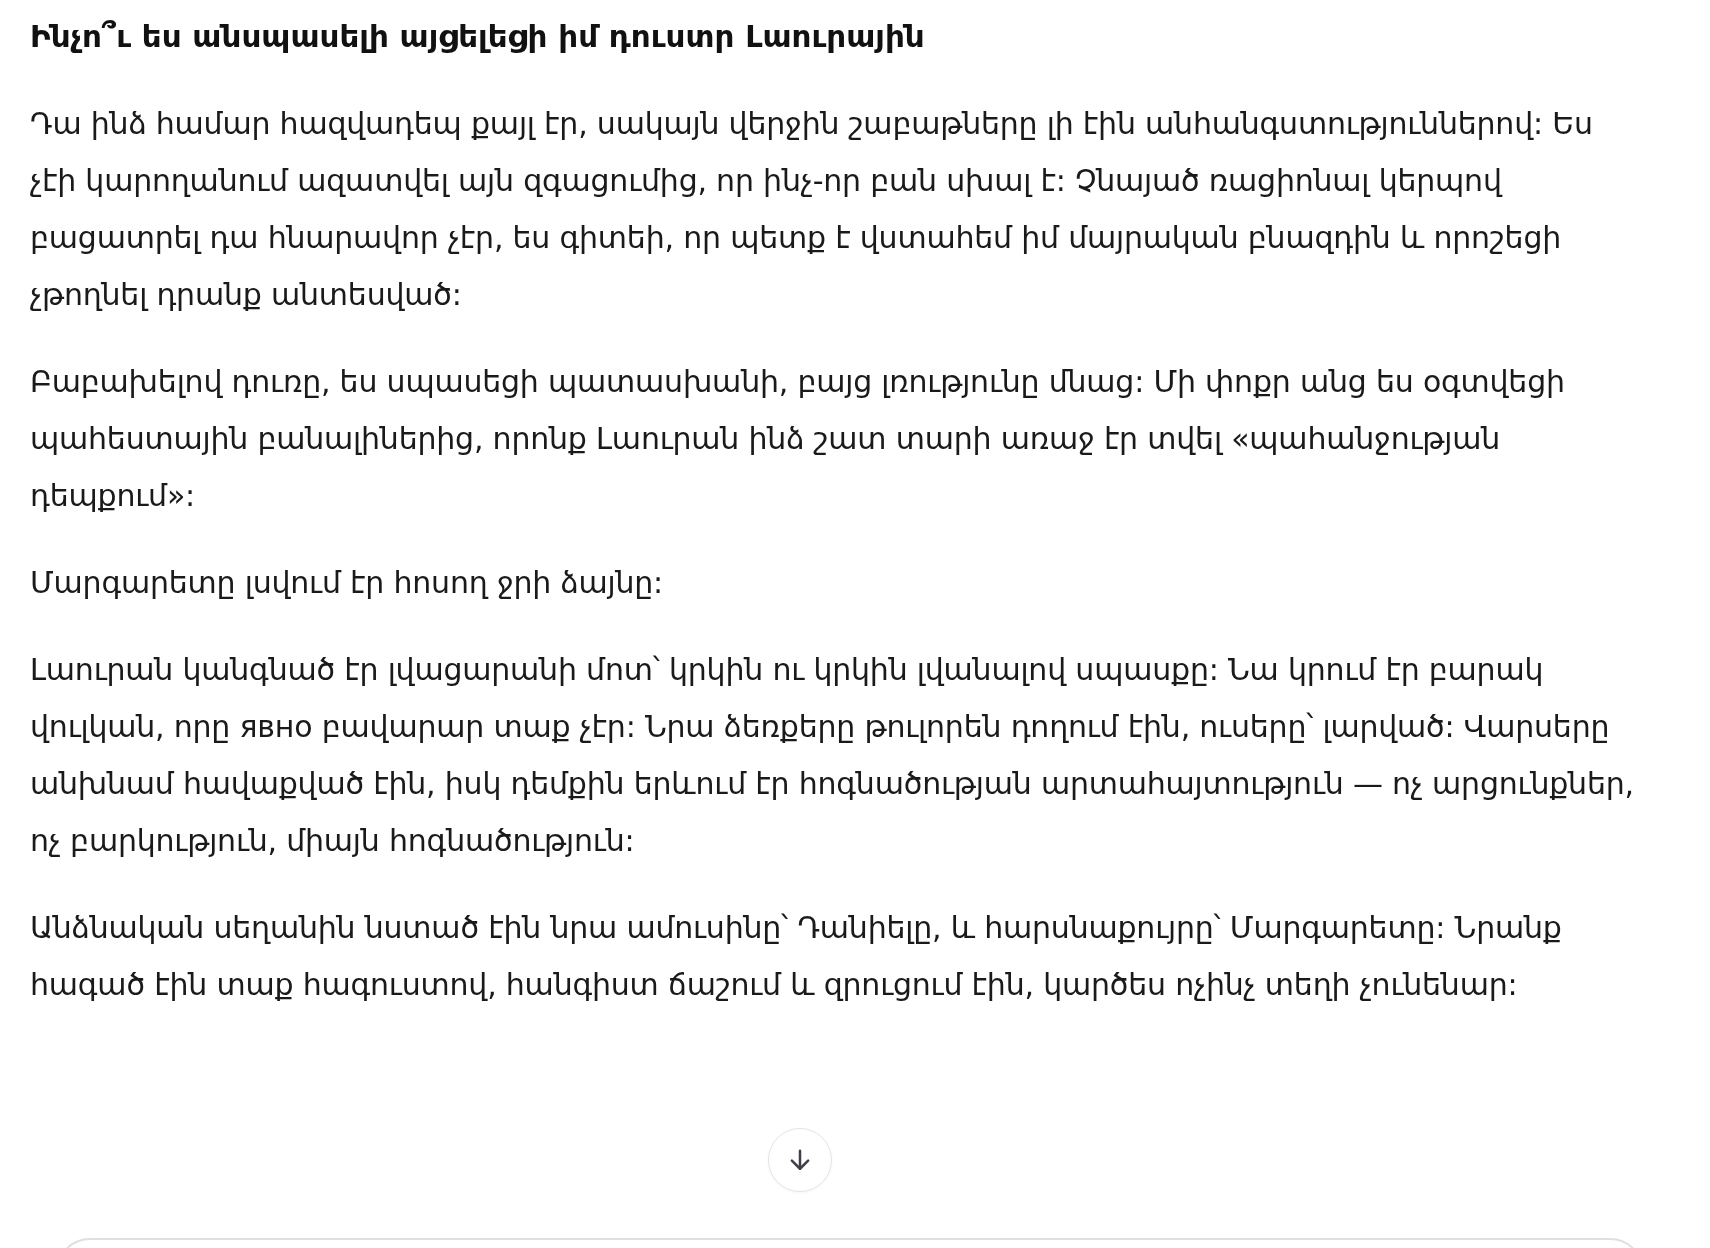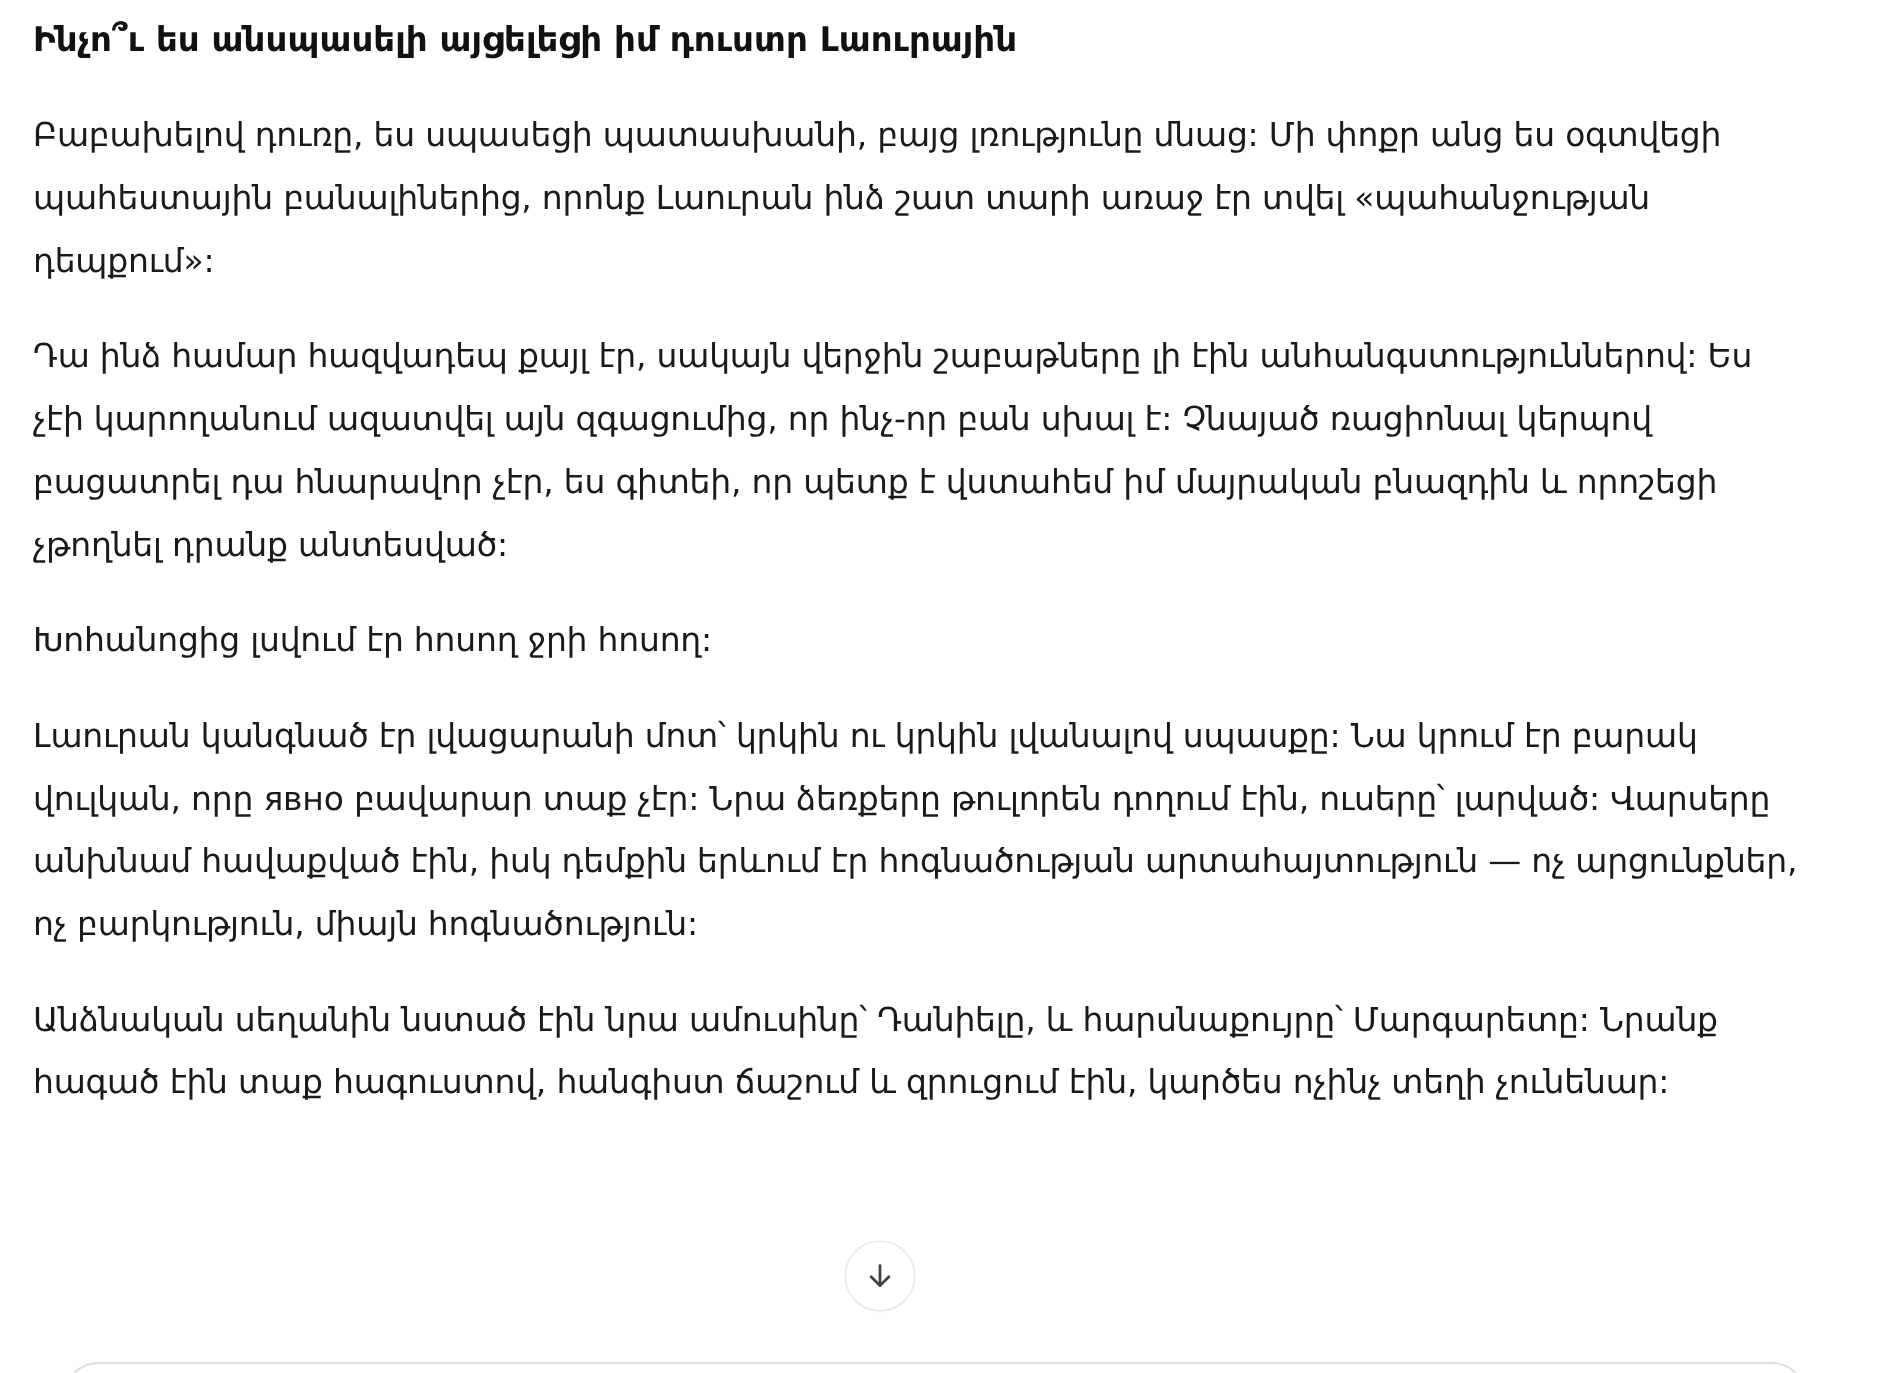--- a/index.html
+++ b/index.html
@@ -69,23 +69,23 @@
   }
 </style>
 </head>
 <body>
 
 <div class="page">
 
   <main class="content">
     <h3 class="title">Ինչո՞ւ ես անսպասելի այցելեցի իմ դուստր Լաուրային</h3>
     <div class="paragraphs">
+        <p>Դա ինձ համար հազվադեպ քայլ էր, սակայն վերջին շաբաթները լի էին անհանգստություններով: Ես չէի կարողանում ազատվել այն զգացումից, որ ինչ-որ բան սխալ է: Չնայած ռացիոնալ կերպով բացատրել դա հնարավոր չէր, ես գիտեի, որ պետք է վստահեմ իմ մայրական բնազդին և որոշեցի չթողնել դրանք անտեսված:</p>
         <p>Բաբախելով դուռը, ես սպասեցի պատասխանի, բայց լռությունը մնաց: Մի փոքր անց ես օգտվեցի պահեստային բանալիներից, որոնք Լաուրան ինձ շատ տարի առաջ էր տվել «պահանջության դեպքում»:</p>
-        <p>Դա ինձ համար հազվադեպ քայլ էր, սակայն վերջին շաբաթները լի էին անհանգստություններով: Ես չէի կարողանում ազատվել այն զգացումից, որ ինչ-որ բան սխալ է: Չնայած ռացիոնալ կերպով բացատրել դա հնարավոր չէր, ես գիտեի, որ պետք է վստահեմ իմ մայրական բնազդին և որոշեցի չթողնել դրանք անտեսված:</p>
-        <p>Խոհանոցից լսվում էր հոսող ջրի հոսող:</p>
+        <p>Մարգարետը լսվում էր հոսող ջրի ձայնը:</p>
         <p>Լաուրան կանգնած էր լվացարանի մոտ՝ կրկին ու կրկին լվանալով սպասքը: Նա կրում էր բարակ վուլկան, որը явно բավարար տաք չէր: Նրա ձեռքերը թուլորեն դողում էին, ուսերը՝ լարված: Վարսերը անխնամ հավաքված էին, իսկ դեմքին երևում էր հոգնածության արտահայտություն — ոչ արցունքներ, ոչ բարկություն, միայն հոգնածություն:</p>
         <p>Անձնական սեղանին նստած էին նրա ամուսինը՝ Դանիելը, և հարսնաքույրը՝ Մարգարետը: Նրանք հագած էին տաք հագուստով, հանգիստ ճաշում և զրուցում էին, կարծես ոչինչ տեղի չունենար:</p>
       </div>
   </main>
 
   <button class="scroll-btn">
     <span>
       <svg width="30" height="30" viewBox="0 0 24 24" fill="none" stroke="#3f3f46" stroke-width="2" stroke-linecap="round" stroke-linejoin="round">
         <line x1="12" y1="4.5" x2="12" y2="19"></line>
         <polyline points="5.5,12.5 12,19 18.5,12.5"></polyline>

